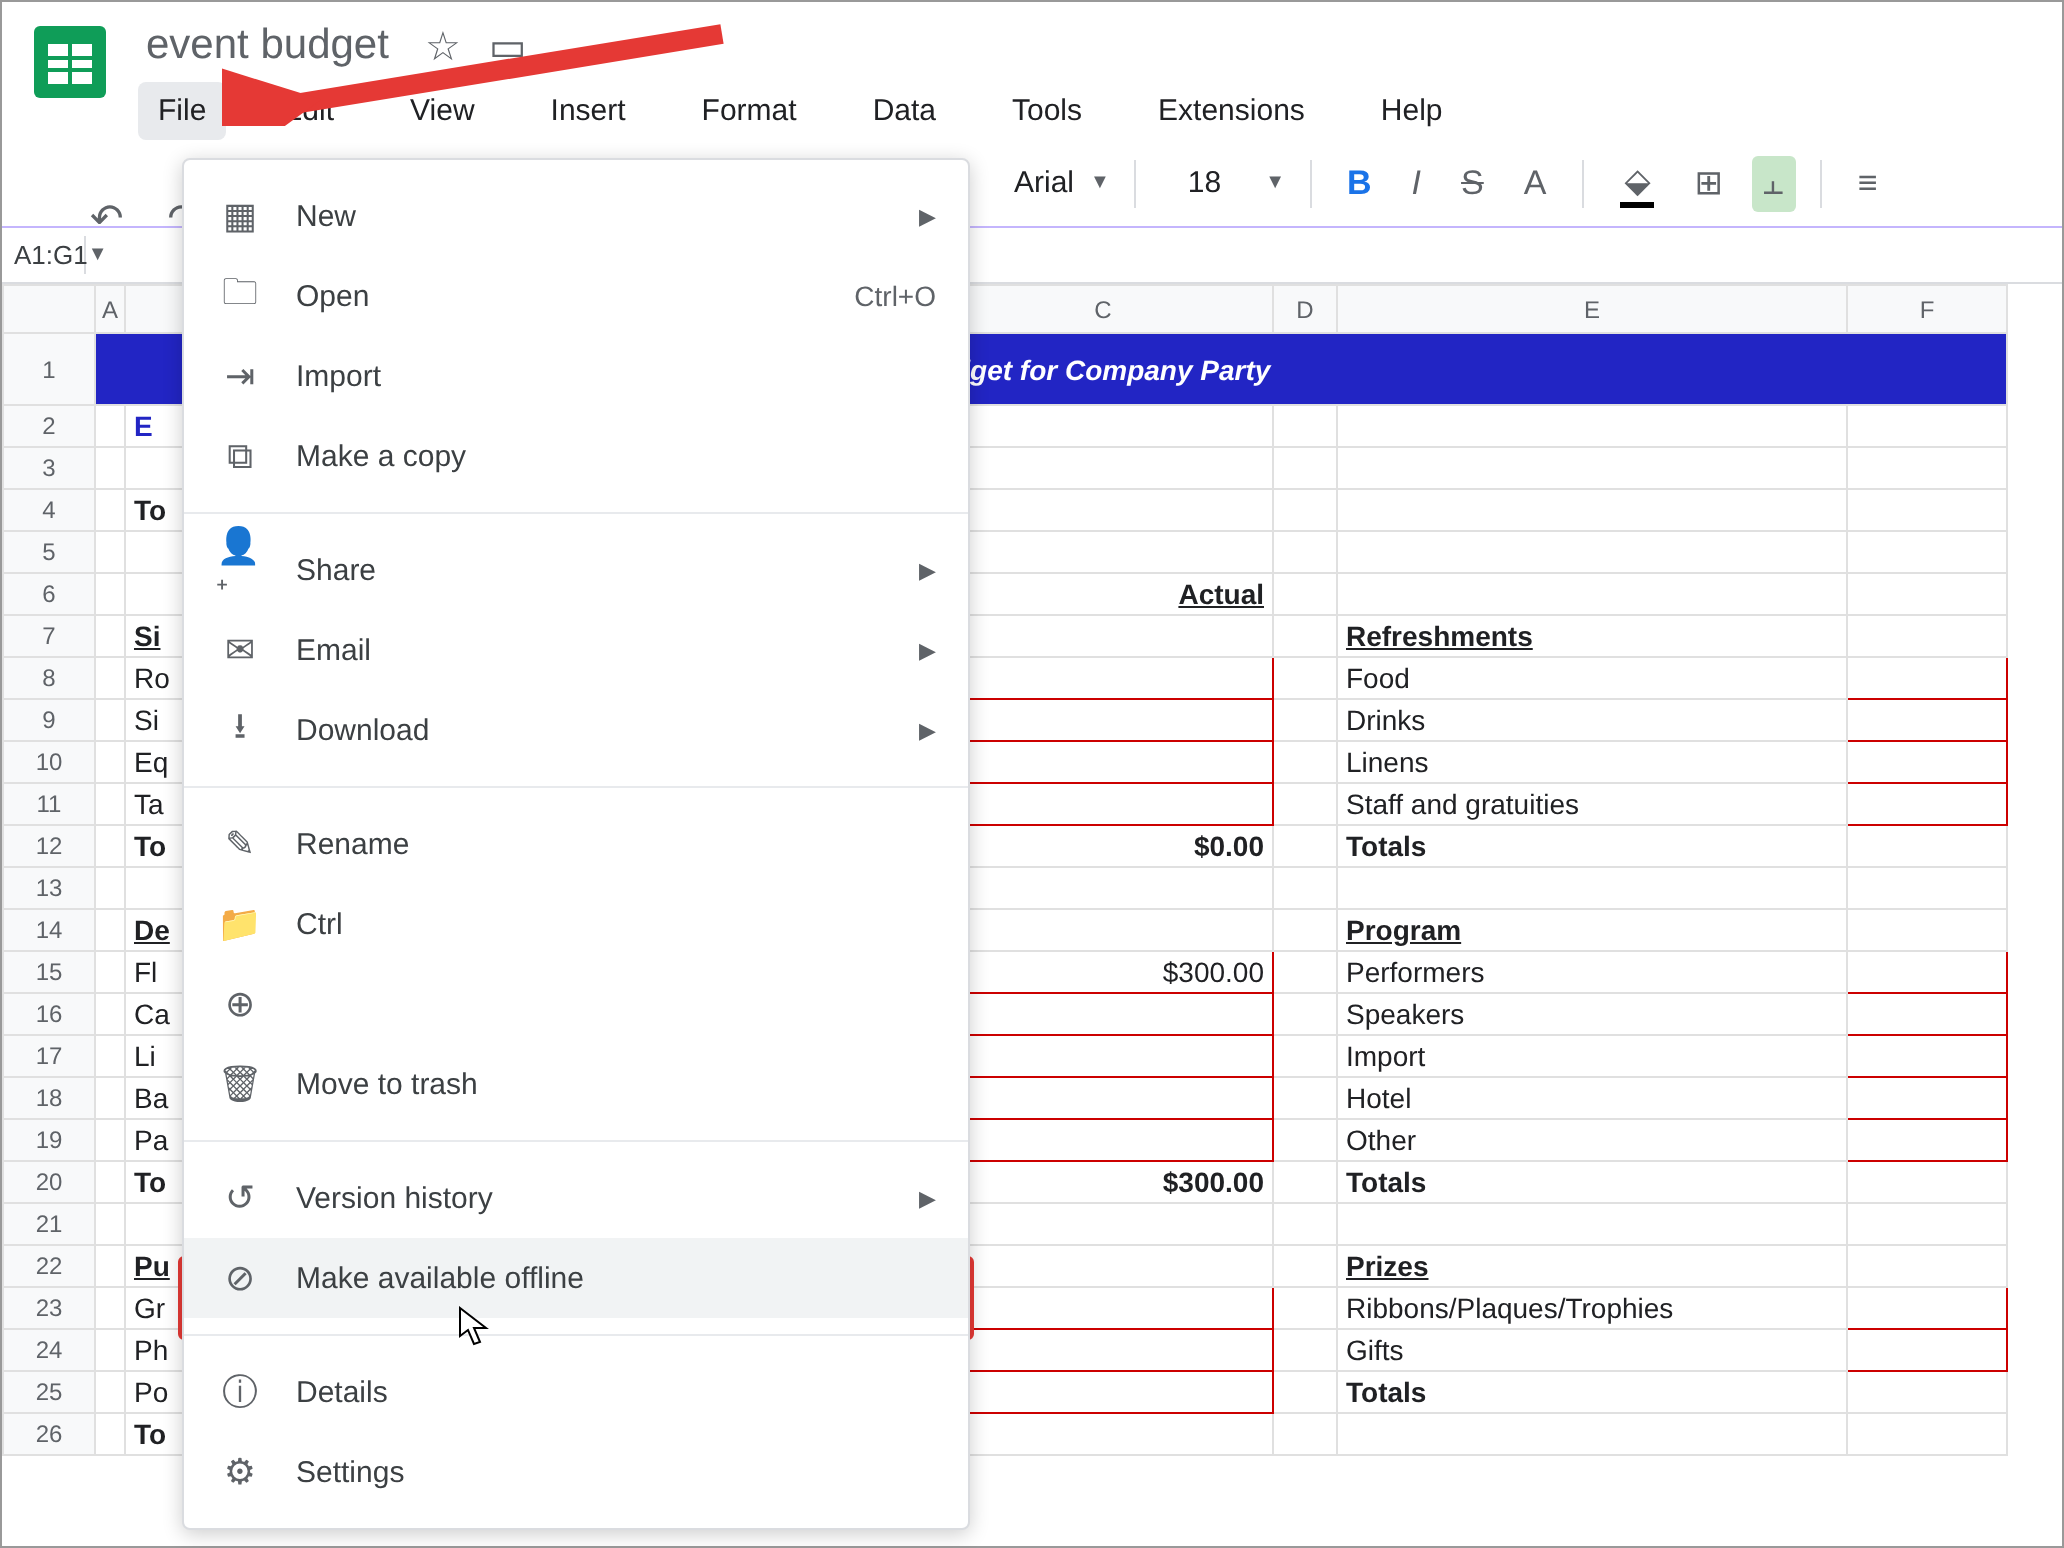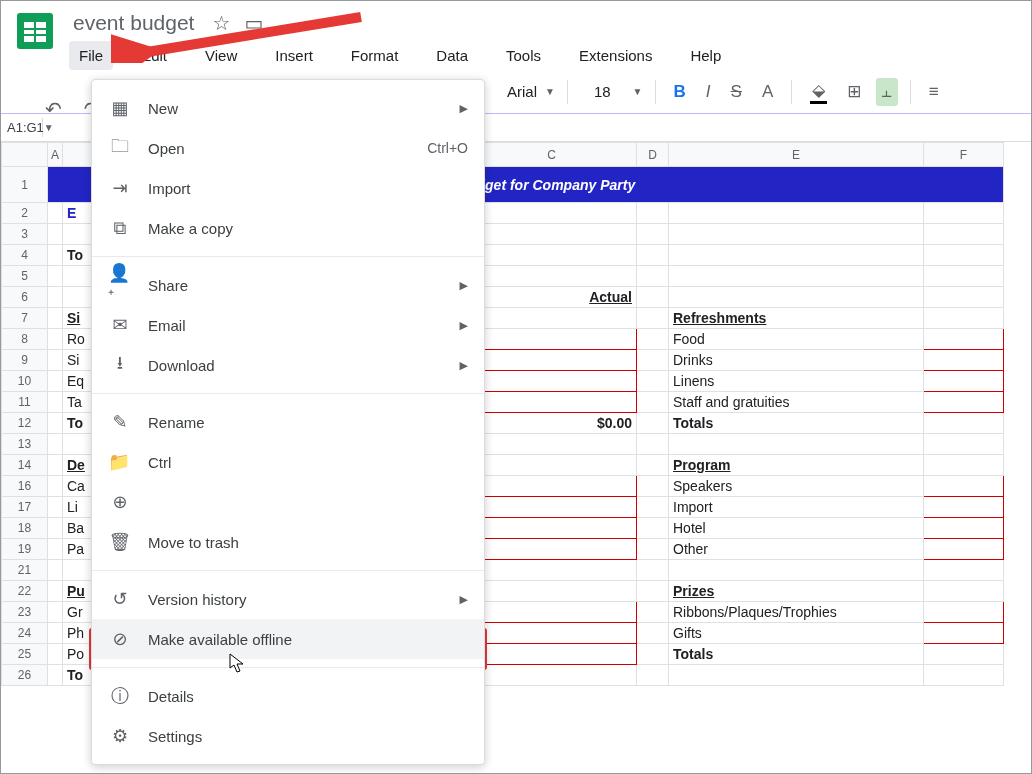--- a/index.html
+++ b/index.html
@@ -270,20 +270,29 @@
       <tr>
             <th class="rowhdr">14</th>
             <td></td>
             <td class="bold und">De</td>
             <td></td>
             <td></td>
             <td class="bold und">Program</td>
             <td></td>
           </tr>
       <tr>
+            <th class="rowhdr">15</th>
+            <td></td>
+            <td>Fl</td>
+            <td class="right redcell">$300.00</td>
+            <td></td>
+            <td>Performers</td>
+            <td class="redcell"></td>
+          </tr>
+      <tr>
             <th class="rowhdr">16</th>
             <td></td>
             <td>Ca</td>
             <td class="redcell"></td>
             <td></td>
             <td>Speakers</td>
             <td class="redcell"></td>
           </tr>
       <tr>
             <th class="rowhdr">17</th>
@@ -304,20 +313,29 @@
             <td class="redcell"></td>
           </tr>
       <tr>
             <th class="rowhdr">19</th>
             <td></td>
             <td>Pa</td>
             <td class="redcell"></td>
             <td></td>
             <td>Other</td>
             <td class="redcell"></td>
+          </tr>
+      <tr class="topline">
+            <th class="rowhdr">20</th>
+            <td></td>
+            <td class="bold">To</td>
+            <td class="bold right">$300.00</td>
+            <td></td>
+            <td class="bold">Totals</td>
+            <td></td>
           </tr>
       <tr>
             <th class="rowhdr">21</th>
             <td></td>
             <td></td>
             <td></td>
             <td></td>
             <td></td>
             <td></td>
           </tr>

